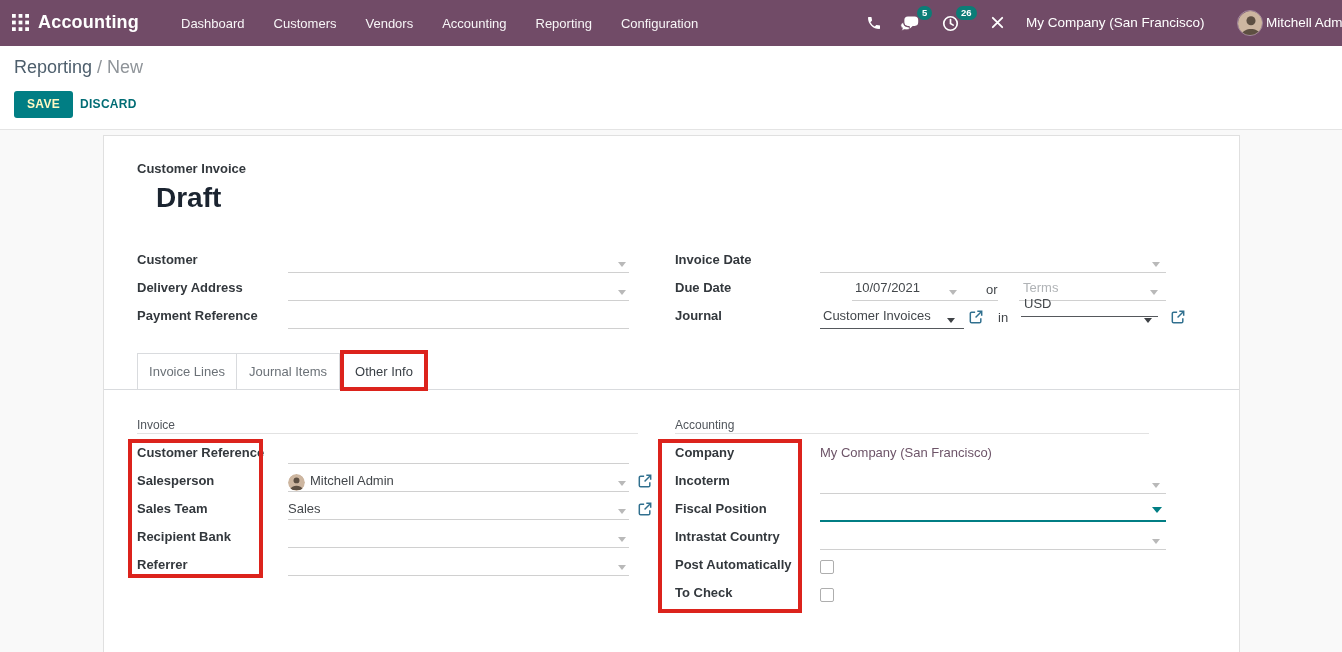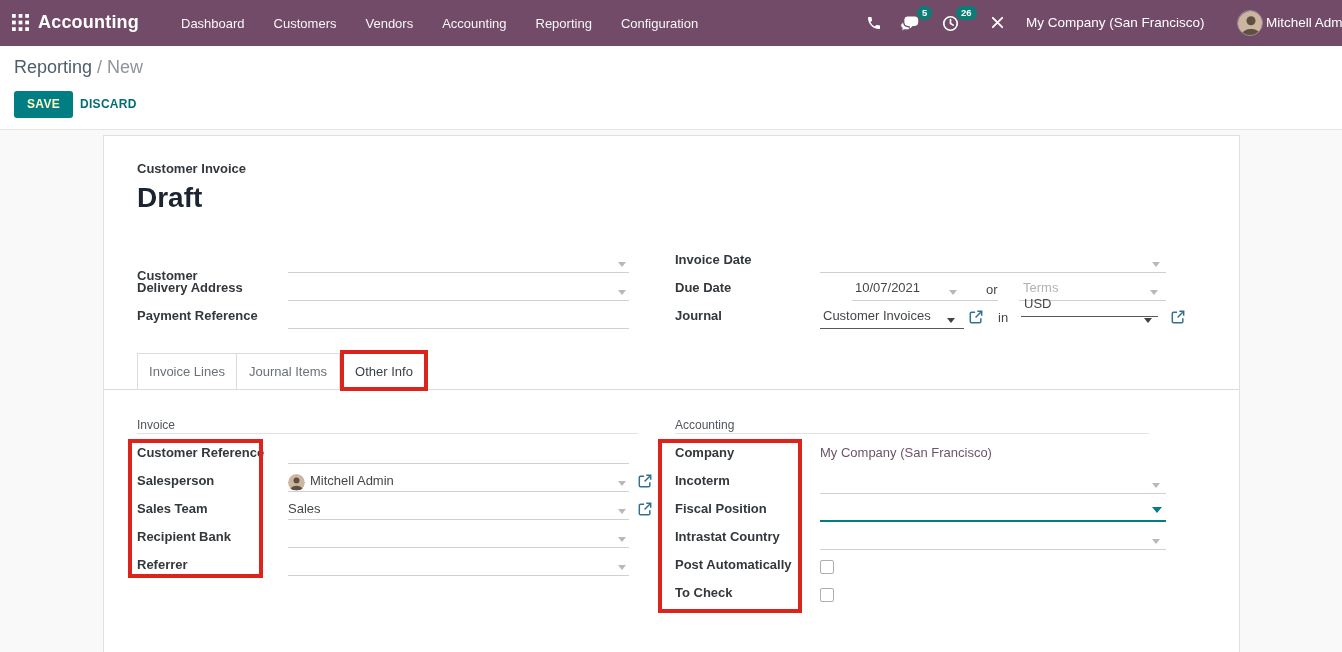--- a/index.html
+++ b/index.html
@@ -23,21 +23,21 @@
   .btn-save{background:#017e84;color:#fef9c3;font-size:12px;font-weight:700;
             line-height:27px;padding:0 13px;border-radius:3px;cursor:pointer;letter-spacing:.3px;}
   .btn-discard{color:#026d75;font-size:12px;font-weight:700;line-height:27px;
                padding:0 10px;cursor:pointer;letter-spacing:.3px;}
   .divider{background:#e4e4e4;}
   .pagebg{background:#f9f9f9;}
   
   .card{left:103px;top:135px;width:1137px;height:540px;background:#fff;
         border:1px solid #e0e0e0;}
   .doc-type{font-size:13px;font-weight:700;color:#33383d;}
-  .state{font-size:28px;font-weight:700;color:#1b2430;}
+  .state{font-size:28px;font-weight:700;color:#1b2430;margin-left:19px;}
   .lbl{font-size:13px;font-weight:700;color:#33383d;line-height:16px;white-space:nowrap;}
   .fv{font-size:13px;color:#43474b;line-height:20px;white-space:nowrap;}
   .ph{color:#b0b3b6;}
   .conn{font-size:13px;color:#43474b;}
   .fl{border-bottom:1px solid #d0d0d0;}
   .fl.dark{border-bottom:1px solid #55585c;}
   .fl.teal{border-bottom:2px solid #017e84;}
   .caret{width:0;height:0;border-left:4.5px solid transparent;border-right:4.5px solid transparent;
          border-top:5px solid #b9b9b9;cursor:pointer;}
   .caret.d{border-top-color:#3f4246;}
@@ -136,21 +136,21 @@
   <div class="abs btn-discard" style="left:70px;top:91px;">DISCARD</div>
 
   <div class="abs divider" style="left:0;top:129px;width:1342px;height:1px;"></div>
   <div class="abs pagebg" style="left:0;top:130px;width:1342px;height:522px;"></div>
 
   <div class="abs card">
 
     <div class="abs doc-type" style="left:33px;top:25px;">Customer Invoice</div>
     <div class="abs state" style="left:33px;top:46px;">Draft</div>
 
-    <div class="abs lbl" style="left:33px;top:132px;">Customer</div>
+    <div class="abs lbl" style="left:33px;top:116px;">Customer</div>
     <div class="abs fl" style="left:184px;top:114px;width:341px;height:23px;"></div>
     <div class="abs caret" style="left:514px;top:126px;"></div>
 
     <div class="abs lbl" style="left:33px;top:144px;">Delivery Address</div>
     <div class="abs fl" style="left:184px;top:142px;width:341px;height:23px;"></div>
     <div class="abs caret" style="left:514px;top:154px;"></div>
 
     <div class="abs lbl" style="left:33px;top:172px;">Payment Reference</div>
     <div class="abs fl" style="left:184px;top:170px;width:341px;height:23px;"></div>
 

